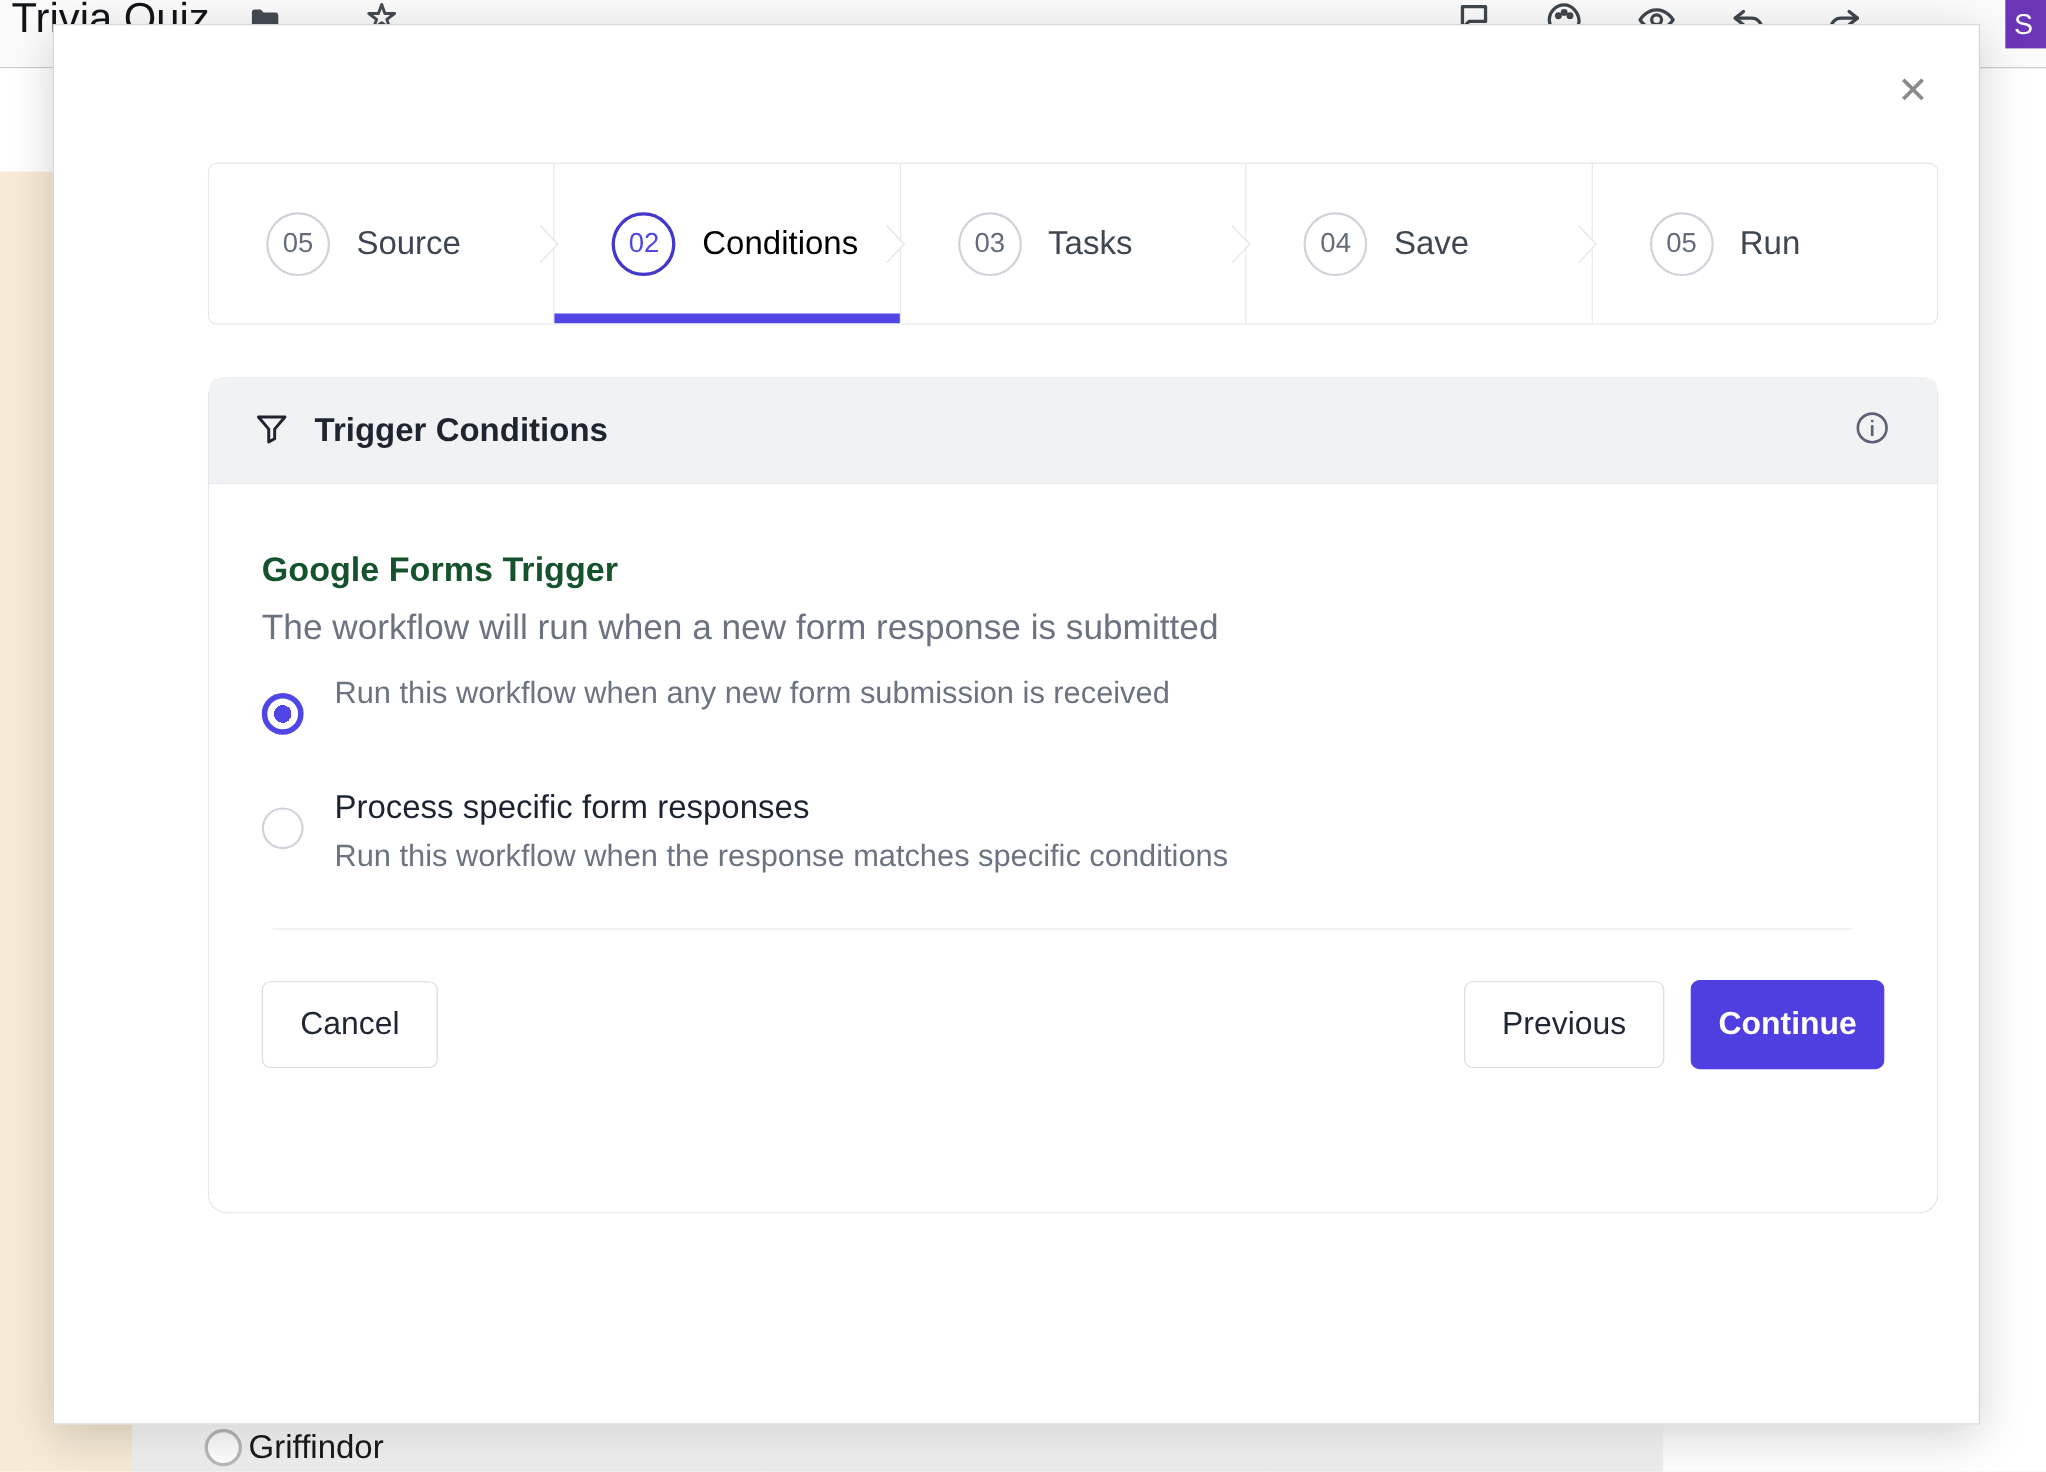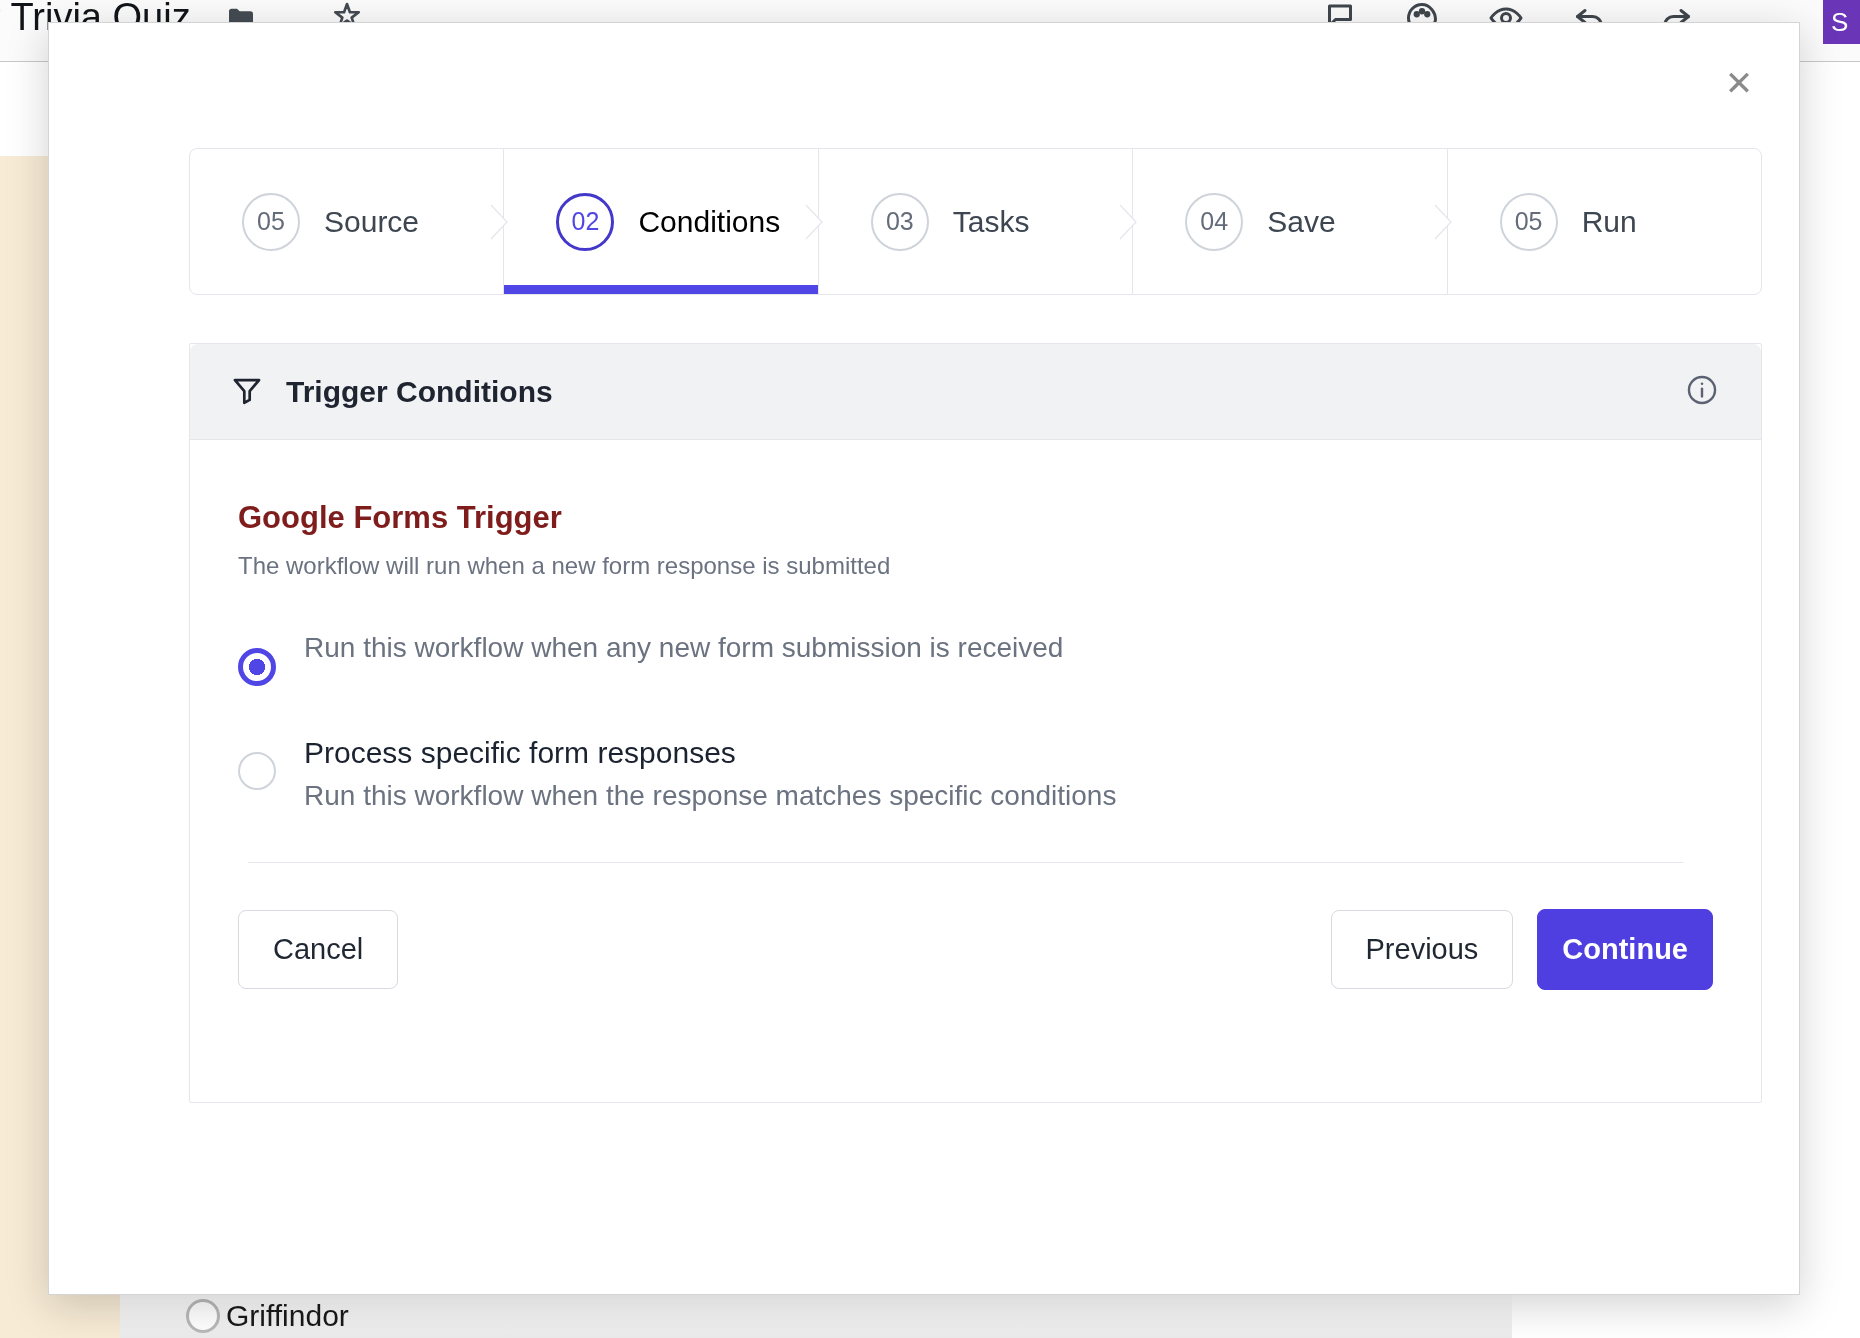--- a/index.html
+++ b/index.html
@@ -199,21 +199,21 @@
   }
 
   
   .panel {
     position: absolute;
     left: 140px;
     top: 320px;
     width: 1573px;
     height: 760px;
     border: 1px solid #e4e6eb;
-    border-radius: 2px;
+    border-radius: 17px;
     background: #ffffff;
   }
   .panel-header {
     height: 96px;
     background: #f1f2f4;
     border-bottom: 1px solid #e4e6eb;
     border-radius: 8px 8px 0 0;
     display: flex;
     align-items: center;
     padding: 0 42px 0 40px;
@@ -235,27 +235,27 @@
     display: block;
     cursor: pointer;
   }
 
   .panel-body {
     padding: 60px 48px 0 48px;
   }
   .trigger-title {
     font-size: 31px;
     font-weight: 700;
-    color: #7f1d1d;
+    color: #14532d;
     margin-bottom: 16px;
   }
   .trigger-sub {
-    font-size: 24px;
+    font-size: 32px;
     color: #6b7280;
-    margin-bottom: 52px;
+    margin-bottom: 25px;
   }
 
   .option {
     display: flex;
     align-items: flex-start;
     gap: 28px;
     margin-bottom: 50px;
     cursor: pointer;
   }
   .radio {

